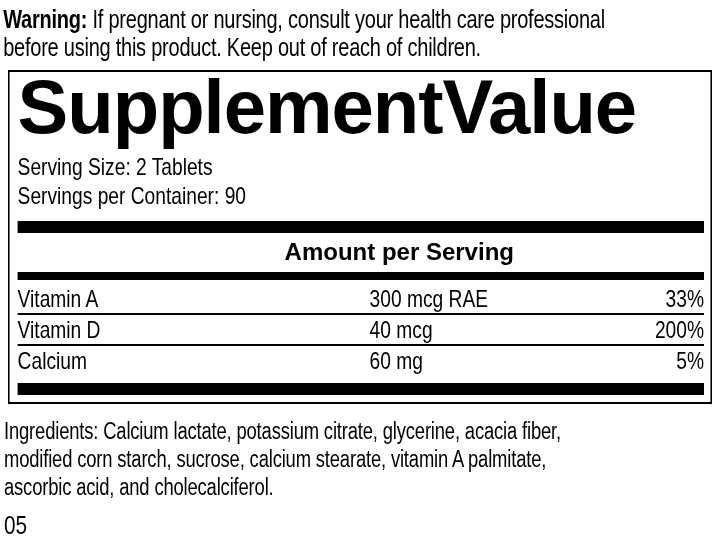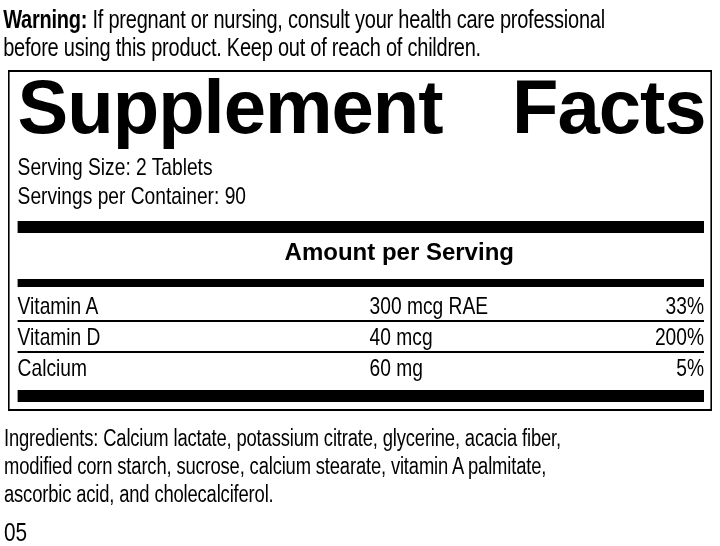--- a/index.html
+++ b/index.html
@@ -35,21 +35,20 @@
     width: 880px;
     margin: 9px 0 0 10px;
     border: 2px solid #000;
     padding: 0 8px 7px 10px;
   }
 
   .title {
     width: 688px;
     margin-top: 2px;
     display: flex;
-    justify-content: space-between;
     font-size: 76px;
     line-height: 66px;
     font-weight: bold;
     letter-spacing: -1px;
     white-space: nowrap;
   }
 
   .serving-line {
     font-size: 24px;
     line-height: 29px;
@@ -61,21 +60,21 @@
   .bar-mid    { height: 8px; }
   .bar-bottom { height: 12px; margin-top: 8px; }
 
   .header-row {
     width: 688px;
     display: grid;
     grid-template-columns: 267px 1fr auto;
     font-size: 24px;
     font-weight: bold;
     line-height: 24px;
-    margin: 7px 0 15px 0;
+    margin: 7px 0 8px 0;
     white-space: nowrap;
   }
   .header-row .col-amount { justify-self: start; }
   .header-row .col-dv     { justify-self: end; }
 
   .rows { margin-top: 4px; }
   .row {
     display: grid;
     grid-template-columns: 440px 1fr auto;
     font-size: 24px;
@@ -106,21 +105,21 @@
 
   <div class="warning">
     <div><b>Warning:</b> <span>If pregnant or nursing, consult your health care professional</span></div>
     <div>before using this product. Keep out of reach of children.</div>
   </div>
 
   <div class="facts-box">
 
     <div class="title wide">
       <span>Supplement</span>
-      <span>Facts</span>
+      <span>Value</span>
     </div>
 
     <div class="serving-line first">Serving Size: 2 Tablets</div>
     <div class="serving-line">Servings per Container: 90</div>
 
     <div class="bar bar-top"></div>
 
     <div class="header-row wide">
       <span></span>
       <span class="col-amount">Amount per Serving</span>

